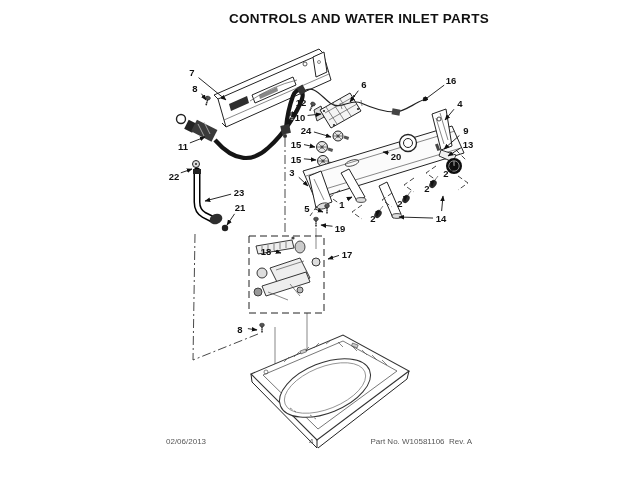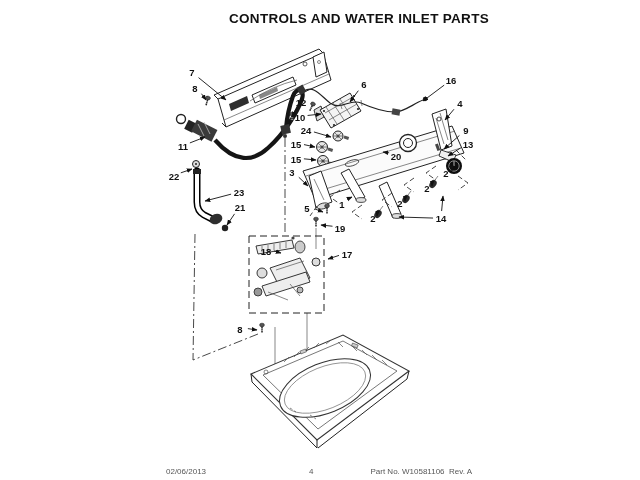--- a/index.html
+++ b/index.html
@@ -1,20 +1,20 @@
 <!DOCTYPE html>
 <html><head>
 <meta charset="utf-8">
 <style>
   html,body{margin:0;padding:0;background:#fff;}
   .page{position:relative;width:640px;height:480px;background:#fff;overflow:hidden;
         font-family:"Liberation Sans",sans-serif;}
   .title{position:absolute;top:11px;left:0;width:640px;text-align:center;
          font-size:13.5px;font-weight:bold;letter-spacing:.3px;color:#111;padding-left:39px;}
-  .footer-text{position:absolute;top:467px;font-size:8px;color:#575757;white-space:pre;text-align:center;}
+  .footer-text{position:absolute;top:437px;font-size:8px;color:#575757;white-space:pre;text-align:center;}
   .f-date{left:166px;}
   .f-page{left:309px;}
   .f-part{right:168px;}
   svg{position:absolute;top:0;left:0;}
   .ln{stroke:#222;stroke-width:1;fill:none;}
   .lnthin{stroke:#555;stroke-width:.7;fill:none;}
   .wht{fill:#fff;stroke:#222;stroke-width:1;}
   .lt{fill:#eee;stroke:#222;stroke-width:.9;}
   .dk{fill:#2e2e2e;stroke:none;}
   .dash{stroke:#333;stroke-width:.9;fill:none;stroke-dasharray:5 3;}

